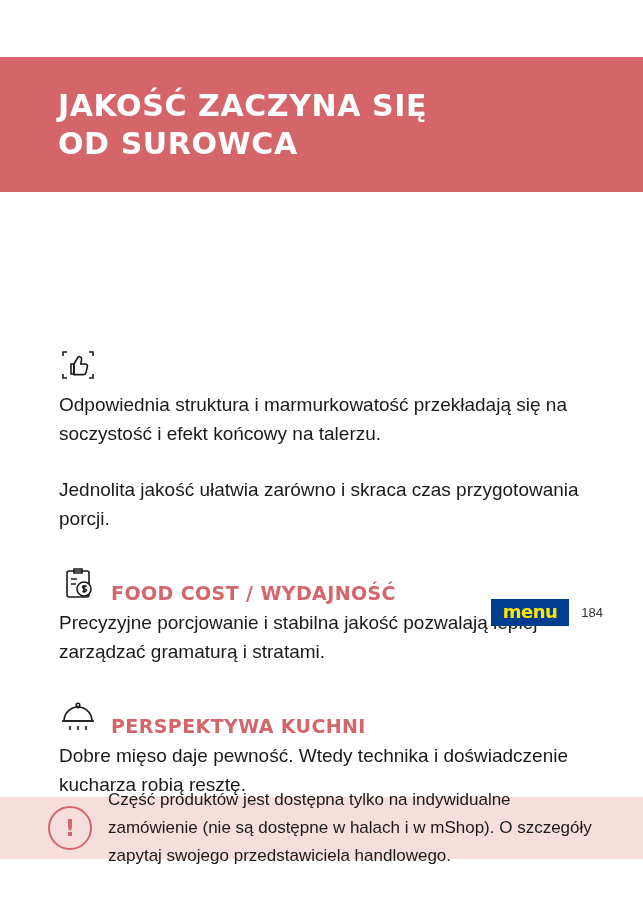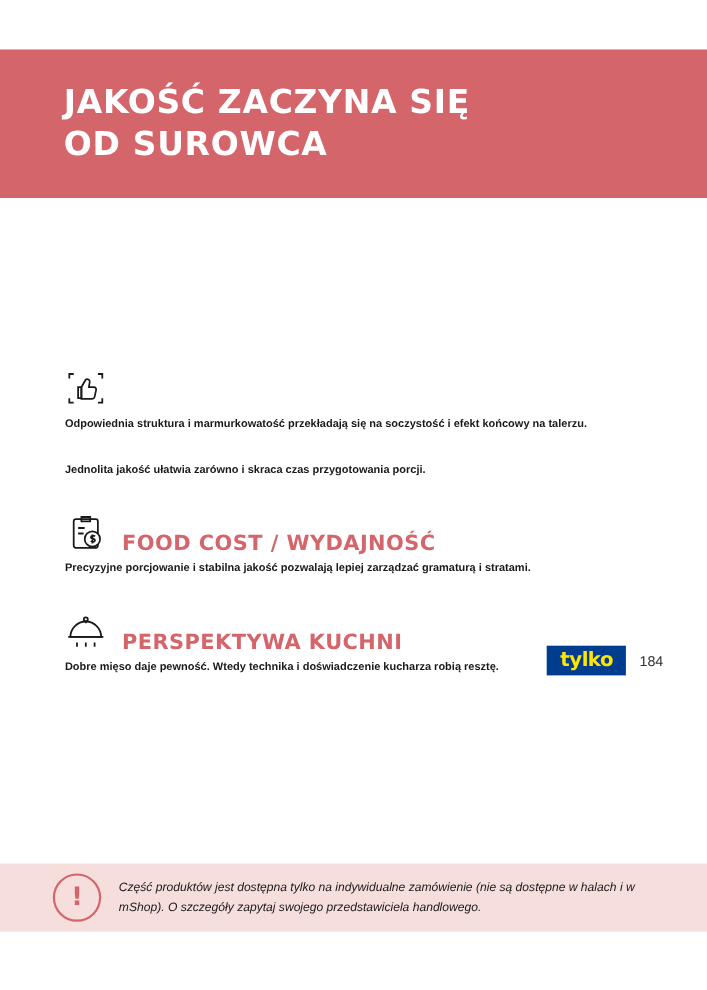--- a/index.html
+++ b/index.html
@@ -12,20 +12,21 @@
     background: #ffffff;
     font-family: "Liberation Sans", sans-serif;
     overflow: hidden;
     position: relative;
   }
   .page {
     position: relative;
     width: 643px;
     height: 636px;
     background: #ffffff;
+    margin-top: 12px;
   }
 
   
   .hero {
     position: absolute;
     left: 0;
     top: 45px;
     width: 643px;
     height: 135px;
     background: #d4656a;
@@ -92,25 +93,24 @@
     color: #d4656a;
     font-family: "DejaVu Sans", sans-serif;
     font-weight: bold;
     font-size: 19px;
     letter-spacing: 0.4px;
     text-transform: uppercase;
     padding-bottom: 2px;
   }
   .feature-desc {
     color: #1a1a1a;
-    font-size: 10px;
+    font-size: 19px;
     line-height: 1.55;
     margin: 0;
     padding-left: 4px;
-    font-weight: bold;
   }
 
   
   .notice {
     position: absolute;
     left: 0;
     top: 785px;
     width: 643px;
     height: 62px;
     background: #f6dedd;
@@ -130,24 +130,23 @@
     justify-content: center;
     color: #d4656a;
     font-family: "DejaVu Sans", sans-serif;
     font-weight: bold;
     font-size: 23px;
     line-height: 1;
     margin-right: 16px;
   }
   .notice-text {
     color: #1a1a1a;
-    font-size: 11px;
+    font-size: 17px;
     line-height: 1.65;
     margin: 0;
-    font-style: italic;
   }
 
   
   .footer {
     position: absolute;
     right: 40px;
     bottom: 22px;
     display: flex;
     align-items: center;
     gap: 12px;
@@ -232,17 +231,17 @@
     </div>
 
   </div>
 
   <div class="notice">
     <span class="notice-icon">!</span>
     <p class="notice-text">Część produktów jest dostępna tylko na indywidualne zamówienie (nie są dostępne w halach i w mShop). O szczegóły zapytaj swojego przedstawiciela handlowego.</p>
   </div>
 
   <div class="footer">
-    <span class="logo">tylko</span>
+    <span class="logo">menu</span>
     <span class="page-number">184</span>
   </div>
 
 </div>
 
 </body></html>

